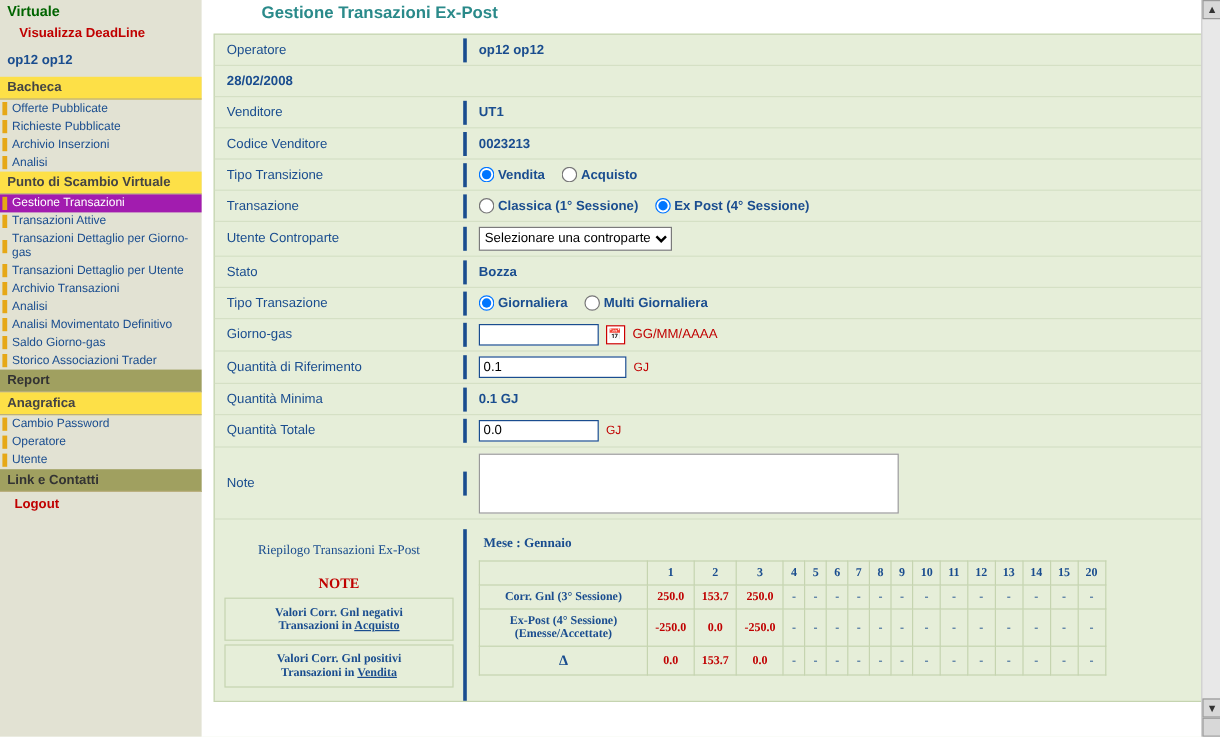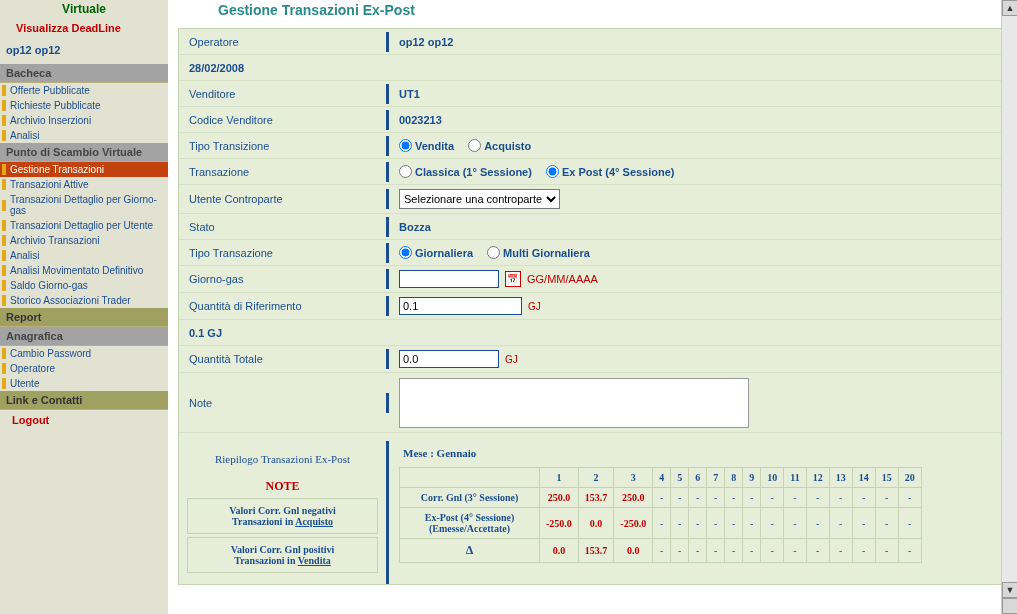--- a/index.html
+++ b/index.html
@@ -1,29 +1,29 @@
 <!DOCTYPE html>
 <html><head>
 <meta charset="utf-8">
 <style>
 * { box-sizing: border-box; margin: 0; padding: 0; }
 body { font-family: Verdana, Arial, sans-serif; font-size: 11px; background: #fff; color: #003366; }
 .page { display: flex; width: 1017px; height: 614px; overflow: hidden; position: relative; }
 
 
 .sidebar { width: 168px; background: #e2e2d3; padding: 0; flex-shrink: 0; }
-.sidebar-top { text-align: center; padding: 2px 6px; }
+.sidebar-top { text-align: left; padding: 2px 6px; }
 .virtuale { color: #006400; font-weight: bold; font-size: 12px; }
 .deadline-link { color: #c00000; font-weight: bold; font-size: 11px; display: block; padding: 4px 16px; text-decoration: none; }
 .user-label { color: #1a4d8f; font-weight: bold; padding: 6px 6px 8px; display: block; font-size: 11px; }
-.section-header { background: #a3a3a3; color: #444; font-weight: bold; padding: 3px 6px; font-size: 11px; border-bottom: 1px solid #bbb080; }
+.section-header { background: #fde047; color: #444; font-weight: bold; padding: 3px 6px; font-size: 11px; border-bottom: 1px solid #bbb080; }
 .section-header.olive { background: #a0a060; color: #333; }
 .sidebar-item { display: flex; align-items: center; padding: 2px 2px 2px 2px; color: #1a4d8f; font-size: 10px; cursor: pointer; }
 .sidebar-item .bar { width: 4px; height: 11px; background: #e6a817; margin-right: 4px; flex-shrink: 0; }
-.sidebar-item.active { background: #c2410c; color: #fff; }
+.sidebar-item.active { background: #a21caf; color: #fff; }
 .sidebar-item.active .bar { background: #e6a817; }
 .logout-link { color: #c00000; font-weight: bold; padding: 4px 12px; display: block; text-decoration: none; font-size: 11px; }
 
 
 .main { flex: 1; padding: 0 10px; overflow: hidden; position: relative; }
 .page-title { color: #2a8a8a; font-weight: bold; font-size: 14px; padding: 2px 0 10px 40px; }
 .form-area { background: #e6eed9; border: 1px solid #c5d4b0; }
 .form-row { display: flex; border-bottom: 1px solid #d5e0c5; min-height: 26px; align-items: center; }
 .form-label { width: 210px; padding: 4px 10px; color: #1a4d8f; font-size: 11px; border-right: 3px solid #1a4d8f; }
 .form-value { flex: 1; padding: 4px 10px; color: #1a4d8f; font-weight: bold; font-size: 11px; display: flex; align-items: center; gap: 6px; }
@@ -230,20 +230,21 @@
         </div>
       </div>
       <div class="form-row">
         <div class="form-label">Quantità di Riferimento</div>
         <div class="form-value">
           <input type="text" style="width: 123px;" value="0.1">
           <span class="unit">GJ</span>
         </div>
       </div>
       <div class="form-row">
+        <div class="form-label">Quantità Minima</div>
         <div class="form-value">
             <span style="font-weight:normal"><span style="color:#1a4d8f;font-weight:bold">0.1 GJ</span></span>
           </div>
       </div>
       <div class="form-row">
         <div class="form-label">Quantità Totale</div>
         <div class="form-value">
           <input type="text" style="width: 100px;" value="0.0">
           <span class="unit">GJ</span>
         </div>

